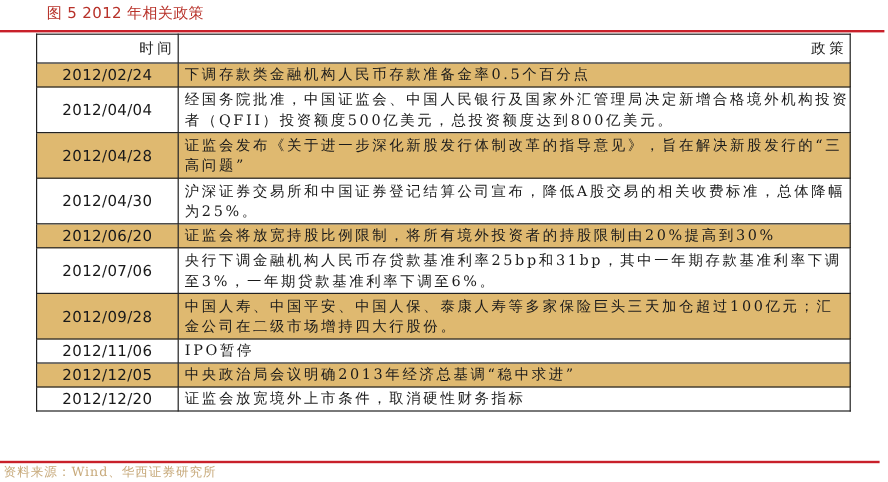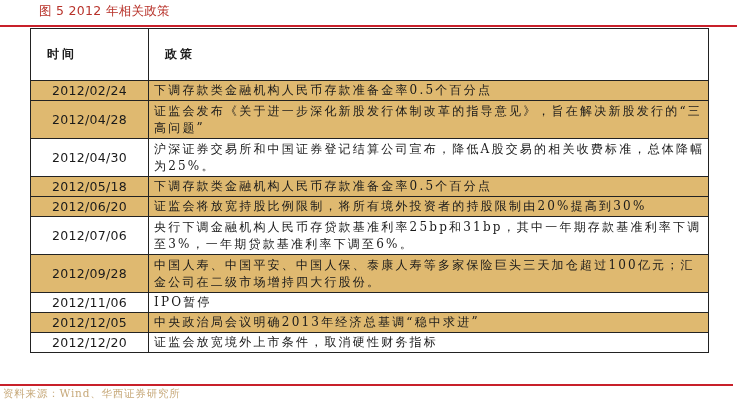--- a/index.html
+++ b/index.html
@@ -5,21 +5,21 @@
     html, body { margin: 0; padding: 0; background: #ffffff; }
     body { width: 740px; height: 402px; position: relative; overflow: hidden;
            font-family: "DejaVu Serif", "Liberation Serif", serif; color: #1a1a1a; }
     .fig-title { position: absolute; left: 3px; top: 3px; font-size: 12.5px; color: #b8322a;
                  font-family: "DejaVu Sans", "Liberation Sans", sans-serif; letter-spacing: 0.3px; margin-left: 36px; }
     .rule-top { position: absolute; left: 0; top: 25px; width: 737px; height: 2px; background: #c8202a; }
     .rule-bottom { position: absolute; left: 0; top: 384px; width: 733px; height: 2px; background: #c8202a; }
     .source { position: absolute; left: 3px; top: 387px; font-size: 10.5px; color: #c7a97a; letter-spacing: 0.8px; }
     table.policy { position: absolute; left: 30px; top: 28px; width: 678px; border-collapse: collapse; table-layout: fixed; }
     table.policy td, table.policy th { border: 1px solid #222; font-size: 12px; line-height: 17px; padding: 0 0 0 5px; vertical-align: middle; }
-    table.policy th { background: #ffffff; font-weight: bold; text-align: left; height: 19px; padding: 16px; letter-spacing: 3px; }
+    table.policy th { background: #ffffff; font-weight: normal; text-align: right; height: 19px; padding: 2px; letter-spacing: 3px; }
     table.policy td.date { text-align: center; padding: 0; font-family: "DejaVu Sans", "Liberation Sans", sans-serif; font-size: 12.5px; letter-spacing: 0.3px; }
     table.policy td.text { letter-spacing: 2.2px; }
     tr.shade td { background: #dfb970; }
     tr.plain td { background: #ffffff; }
     tr.one td { height: 19px; margin-top: 36px; }
     tr.two td { height: 37px; }
   </style>
 </head>
 <body>
 
@@ -35,31 +35,31 @@
     <tr>
       <th>时间</th>
       <th>政策</th>
     </tr>
   </thead>
   <tbody>
     <tr class="shade one">
       <td class="date">2012/02/24</td>
       <td class="text">下调存款类金融机构人民币存款准备金率0.5个百分点</td>
     </tr>
+    <tr class="plain two">
+      <td class="date">2012/04/04</td>
+      <td class="text">经国务院批准，中国证监会、中国人民银行及国家外汇管理局决定新增合格境外机构投资者（QFII）投资额度500亿美元，总投资额度达到800亿美元。</td>
+    </tr>
     <tr class="shade two">
       <td class="date">2012/04/28</td>
       <td class="text">证监会发布《关于进一步深化新股发行体制改革的指导意见》，旨在解决新股发行的“三高问题”</td>
     </tr>
     <tr class="plain two">
       <td class="date">2012/04/30</td>
       <td class="text">沪深证券交易所和中国证券登记结算公司宣布，降低A股交易的相关收费标准，总体降幅为25%。</td>
-    </tr>
-    <tr class="shade one">
-      <td class="date">2012/05/18</td>
-      <td class="text">下调存款类金融机构人民币存款准备金率0.5个百分点</td>
     </tr>
     <tr class="shade one">
       <td class="date">2012/06/20</td>
       <td class="text">证监会将放宽持股比例限制，将所有境外投资者的持股限制由20%提高到30%</td>
     </tr>
     <tr class="plain two">
       <td class="date">2012/07/06</td>
       <td class="text">央行下调金融机构人民币存贷款基准利率25bp和31bp，其中一年期存款基准利率下调至3%，一年期贷款基准利率下调至6%。</td>
     </tr>
     <tr class="shade two">

